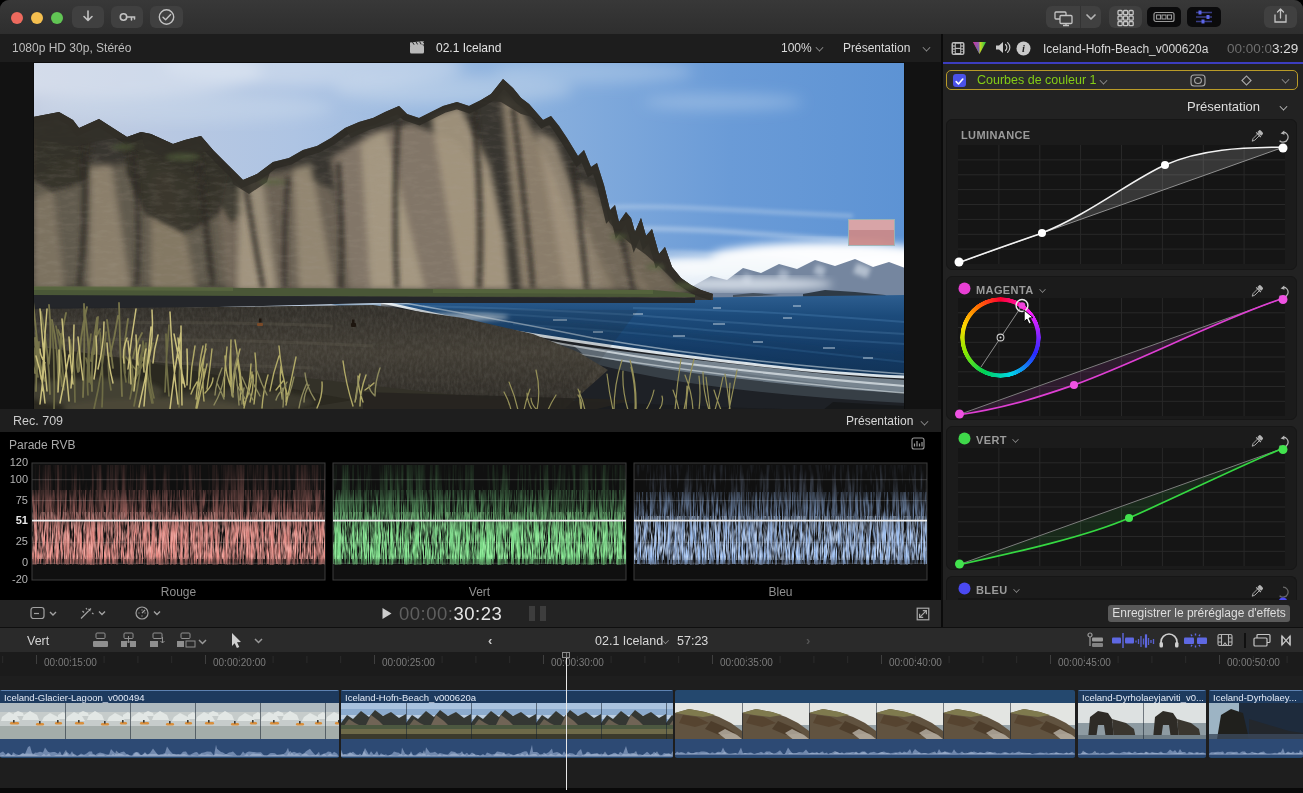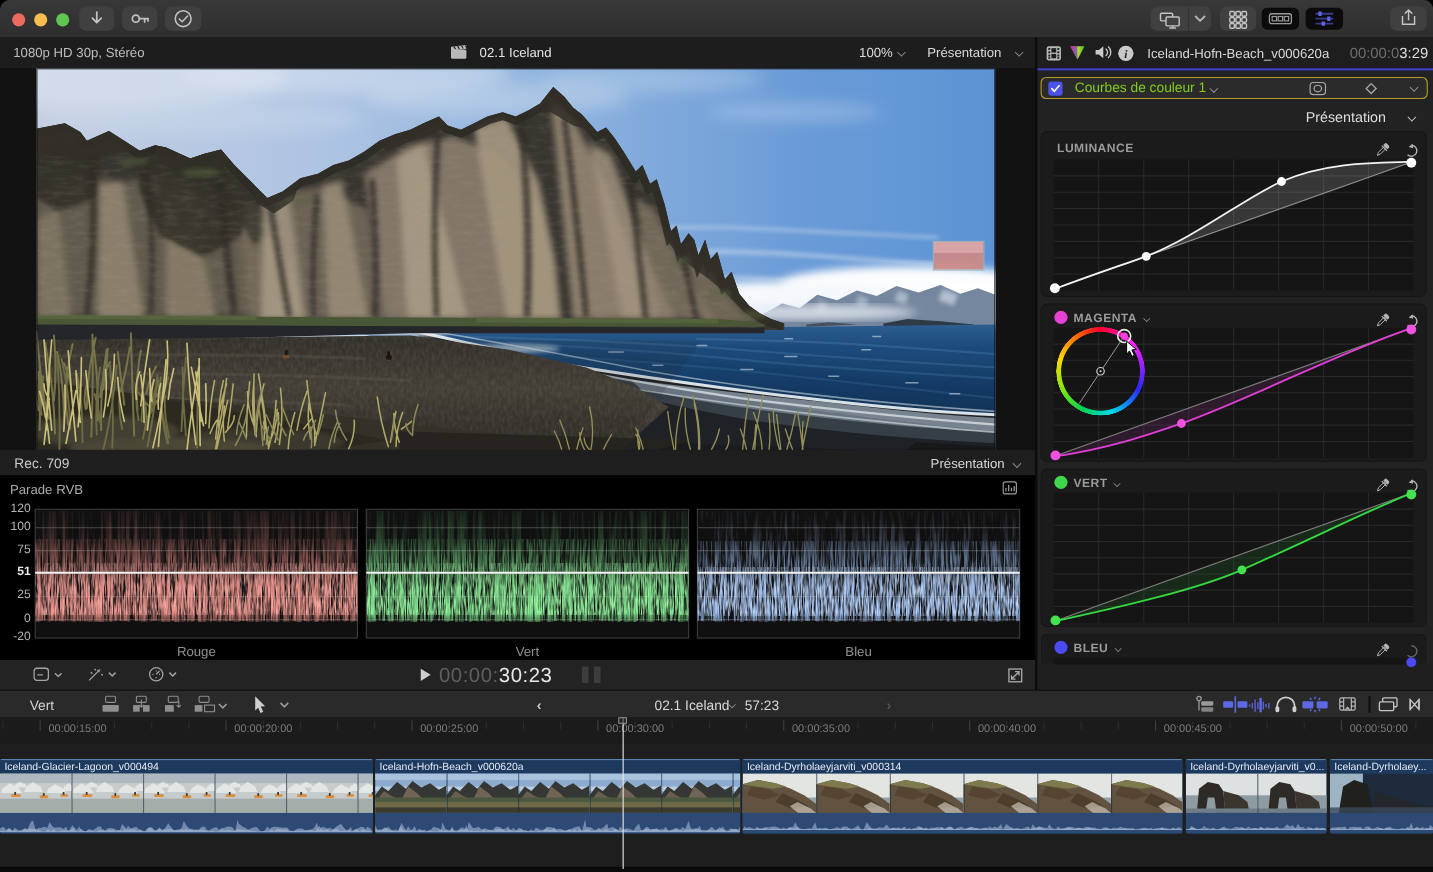--- a/index.html
+++ b/index.html
@@ -657,20 +657,23 @@
             <path d="M8.7 1.7a1.6 1.6 0 012.3 0l1.5 1.5a1.6 1.6 0 010 2.3l-1.2 1.2-3.8-3.8z" fill="#b4b4b4" stroke="none"></path>
             <path d="M33 3.1a5 5 0 11-3.4 8.6" stroke-width="1.25" opacity=".5"></path>
           </g>
         </svg>
       <svg class="gsvg" style="top:21px" width="327" height="6" viewBox="0 0 327 6">
           <rect width="327" height="6" fill="#151515"></rect>
           <circle cx="325" cy="4" r="4.5" fill="#4a49f2"></circle>
         </svg>
     </div>
   </div>
+  <div id="saverow">
+      <div id="savebtn">Enregistrer le préréglage d'effets</div>
+    </div>
   <div id="tltoolbar">
     <div class="abs" style="left:27px;top:6px;font-size:12.5px;color:#d2d2d2">Vert</div>
     <svg class="abs" style="left:93px;top:4px" width="170" height="17" viewBox="0 0 170 17">
         <g fill="#8f8f8f">
           <rect x="3" y="1" width="9" height="5.5" rx="1" fill="none" stroke="#8f8f8f"></rect>
           <rect x="0" y="9" width="15" height="6" rx="1"></rect>
           <rect x="31" y="1" width="9" height="5.5" rx="1" fill="none" stroke="#8f8f8f"></rect>
           <rect x="28" y="9" width="6" height="6"></rect>
           <rect x="37" y="9" width="6" height="6"></rect>
           <path d="M35.5 4v7m-2-2.2l2 2.2 2-2.2" stroke="#8f8f8f" fill="none"></path>
@@ -1082,23 +1085,20 @@
           <rect x="201" y="0" width="1" height="36" fill="#15202e" opacity=".55"></rect>
           <rect x="268" y="0" width="1" height="36" fill="#15202e" opacity=".55"></rect>
           <rect x="335" y="0" width="1" height="36" fill="#15202e" opacity=".55"></rect>
         </svg>
 <div class="abs" style="left:0;top:49px;width:400px;height:18px;background:#2d4a74">
 <svg class="abs" style="left:0;top:0" width="400" height="18" viewBox="0 0 400 18">
 <path d="M0 15L0 14.5L2 11.9L4 13.2L6 12.4L8 13.1L11 14.2L13 12.1L16 13.8L18 13.7L21 12.4L24 12.7L26 12.0L29 11.9L32 12.5L35 14.2L37 12.8L40 13.8L43 12.3L46 12.4L48 8.1L51 13.9L54 14.4L56 14.2L59 14.5L61 13.9L63 13.9L66 8.1L68 14.1L70 13.5L72 13.6L74 13.3L76 13.1L79 14.4L81 14.1L84 13.3L86 12.3L89 13.7L91 12.0L95 11.9L98 14.5L100 13.7L102 13.1L105 10.7L108 14.4L110 14.5L113 8.0L116 12.2L118 14.1L121 13.8L124 12.6L128 13.1L131 10.1L134 13.7L137 13.1L140 13.3L142 12.5L144 14.2L146 12.5L148 12.0L149 14.1L152 13.0L153 14.4L155 13.5L158 14.5L160 12.9L162 12.6L165 13.7L167 12.7L169 14.3L171 12.9L175 13.0L177 12.4L180 12.8L182 12.9L184 13.8L187 12.0L190 12.0L193 14.5L195 12.9L197 12.8L199 12.2L201 13.2L203 13.7L206 12.7L209 12.1L211 12.9L214 14.0L217 13.5L220 13.0L223 13.0L225 11.9L227 13.5L229 12.1L232 13.1L235 9.6L237 14.5L238 12.2L240 9.6L243 12.1L245 12.9L247 14.0L250 13.4L253 14.0L256 14.5L259 14.1L262 13.8L264 9.5L266 12.7L268 12.7L272 12.2L274 13.1L277 13.2L279 9.8L281 12.8L283 13.8L285 13.6L287 11.9L290 14.4L292 13.9L294 12.8L296 13.0L299 12.0L303 13.5L305 12.7L309 13.7L310 13.3L312 12.0L316 12.8L318 13.1L320 12.7L322 13.7L325 14.3L328 13.1L330 12.5L332 13.0L335 14.4L337 12.7L340 13.4L344 12.0L346 13.1L349 14.1L352 13.8L355 13.6L357 14.6L360 13.8L363 13.4L365 13.0L367 13.3L369 13.6L372 12.9L373 14.1L375 14.0L378 13.3L381 13.2L384 13.7L386 13.4L389 14.1L392 12.8L393 14.4L397 12.3L400 14.2L400 15Z" fill="#8299bd" opacity=".8" transform="translate(0,0.5)"></path>
 <path d="M0 15L0 13.9L2 14.3L5 13.9L7 14.1L11 14.5L12 14.4L14 13.7L18 13.7L20 13.7L22 14.0L23 14.6L27 14.0L30 14.1L32 13.8L34 14.0L37 14.2L40 14.5L42 13.2L44 13.5L47 13.9L50 12.0L53 14.0L56 14.3L59 13.6L61 13.6L62 14.4L65 14.7L68 14.0L70 13.4L73 14.4L75 14.1L78 14.2L80 14.4L82 13.9L85 14.6L87 13.9L89 14.7L91 13.9L92 13.6L94 14.5L97 13.2L100 14.5L102 14.5L104 14.0L106 14.2L107 14.3L109 14.7L111 13.8L113 14.8L114 13.4L117 13.5L119 13.7L121 13.8L124 14.3L126 14.6L128 14.5L131 14.4L134 14.1L137 13.3L140 13.8L143 13.6L146 13.9L148 14.0L152 14.2L154 14.7L157 13.2L160 11.4L164 13.4L165 13.8L167 13.7L169 13.9L172 14.1L175 13.4L179 14.4L181 12.1L183 14.0L185 13.9L186 13.2L189 12.4L192 14.2L194 14.2L196 14.0L199 14.5L202 14.6L204 13.6L207 12.6L210 13.9L212 13.3L214 13.3L216 14.7L219 14.2L221 13.2L223 14.6L226 13.8L229 13.8L233 14.0L236 14.5L238 14.3L240 13.8L242 14.1L244 13.2L246 14.2L248 13.6L251 13.8L253 14.4L256 13.3L260 11.9L262 14.6L264 13.2L267 13.5L270 11.4L272 13.6L274 13.6L276 14.5L278 14.5L280 14.4L282 14.6L285 14.8L288 14.1L291 13.3L294 13.7L296 11.9L299 13.7L301 14.2L303 13.4L305 13.3L307 13.3L309 13.6L311 13.9L313 13.5L315 12.6L317 13.2L320 14.2L322 14.4L324 13.8L327 14.5L330 13.4L333 13.9L335 13.8L339 14.5L340 14.0L343 14.0L345 14.3L347 13.2L349 13.3L352 13.6L355 13.6L357 14.6L359 14.7L361 14.6L364 13.9L368 14.0L370 14.7L373 14.6L376 13.6L379 14.5L381 12.4L385 14.1L388 14.4L391 13.6L392 13.6L396 13.8L398 14.3L400 15Z" fill="#b6c6de" opacity=".5" transform="translate(0,0.5)"></path>
 </svg>
 <rect width="0"></rect></div>
-<div class="nbar">
-          <div class="clipname">Iceland-Dyrholaeyjarviti_v000314</div>
-        </div>
 </div>
 <div class="clip" style="left:1078px;width:128px">
 <svg class="abs" style="left:0;top:13px" width="128" height="36" viewBox="0 0 128 36">
           <g transform="translate(0,0)">
 <rect width="65" height="36" fill="#dde1e1"></rect>
 <rect y="20" width="65" height="16" fill="#8e9ba2"></rect>
 <path d="M10 36 L12 14 20 8 30 10 34 16 36 36 28 36 26 22 20 22 18 36Z" fill="#2e2b26"></path>
 <path d="M34 16 L48 20 56 26 58 36 36 36Z" fill="#3a362f"></path>
 <rect y="32" width="65" height="4" fill="#6f7d86"></rect>
 </g>

